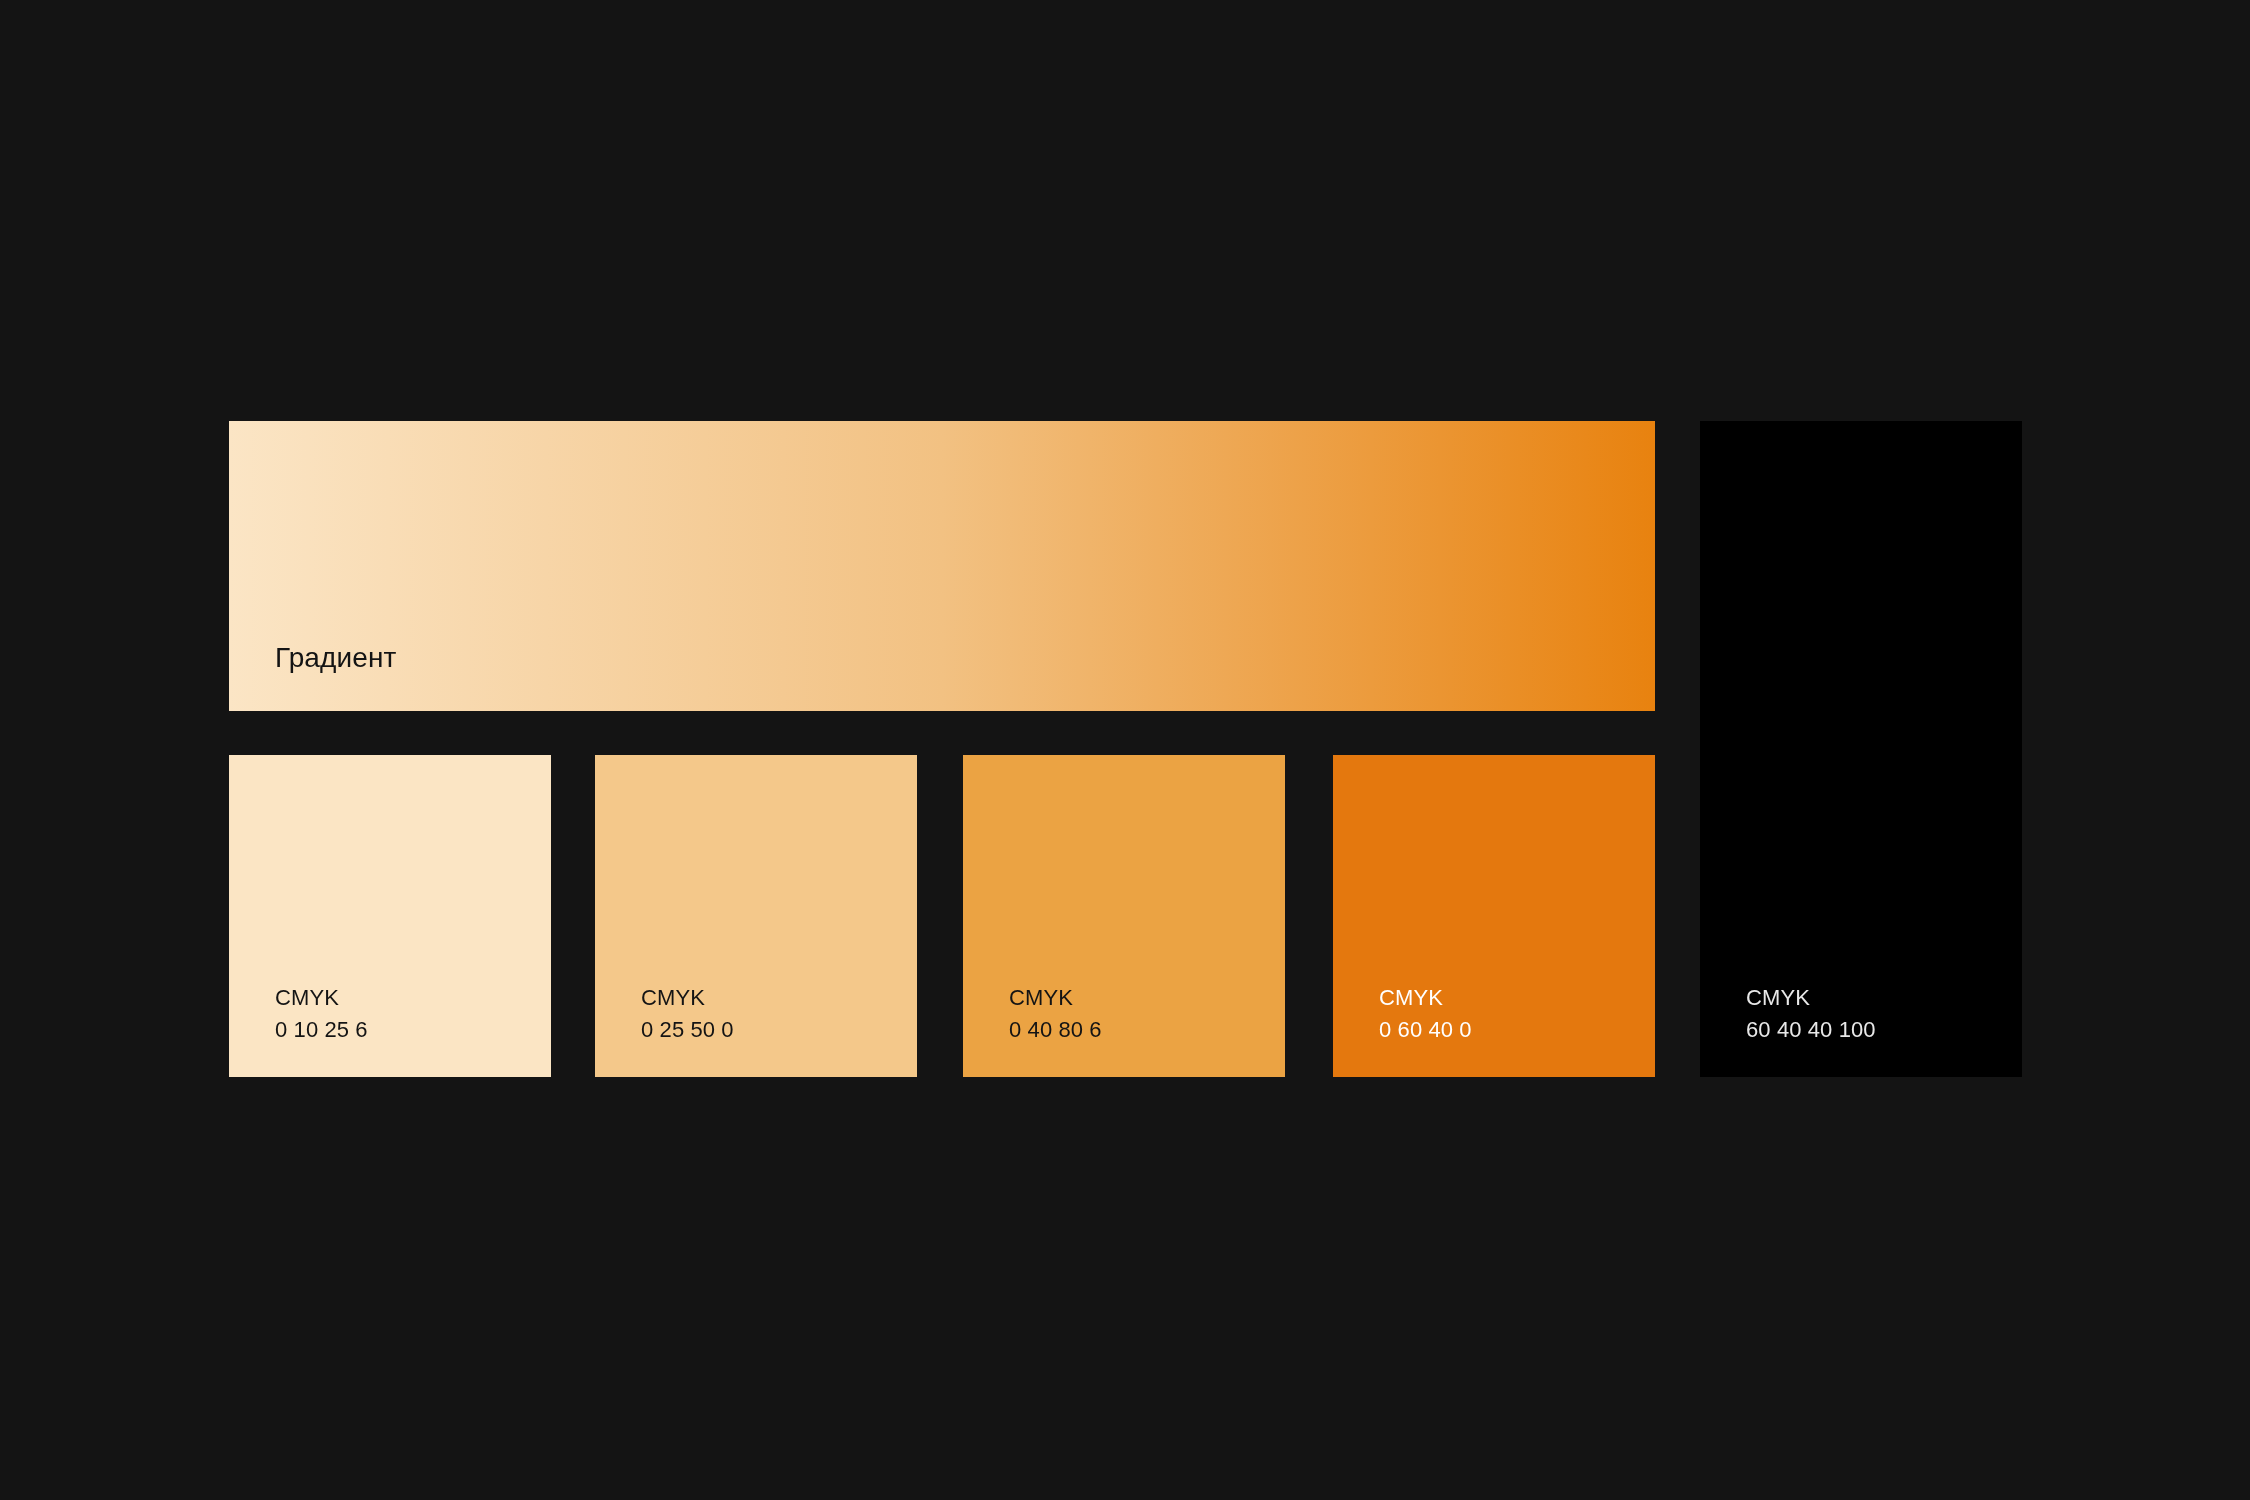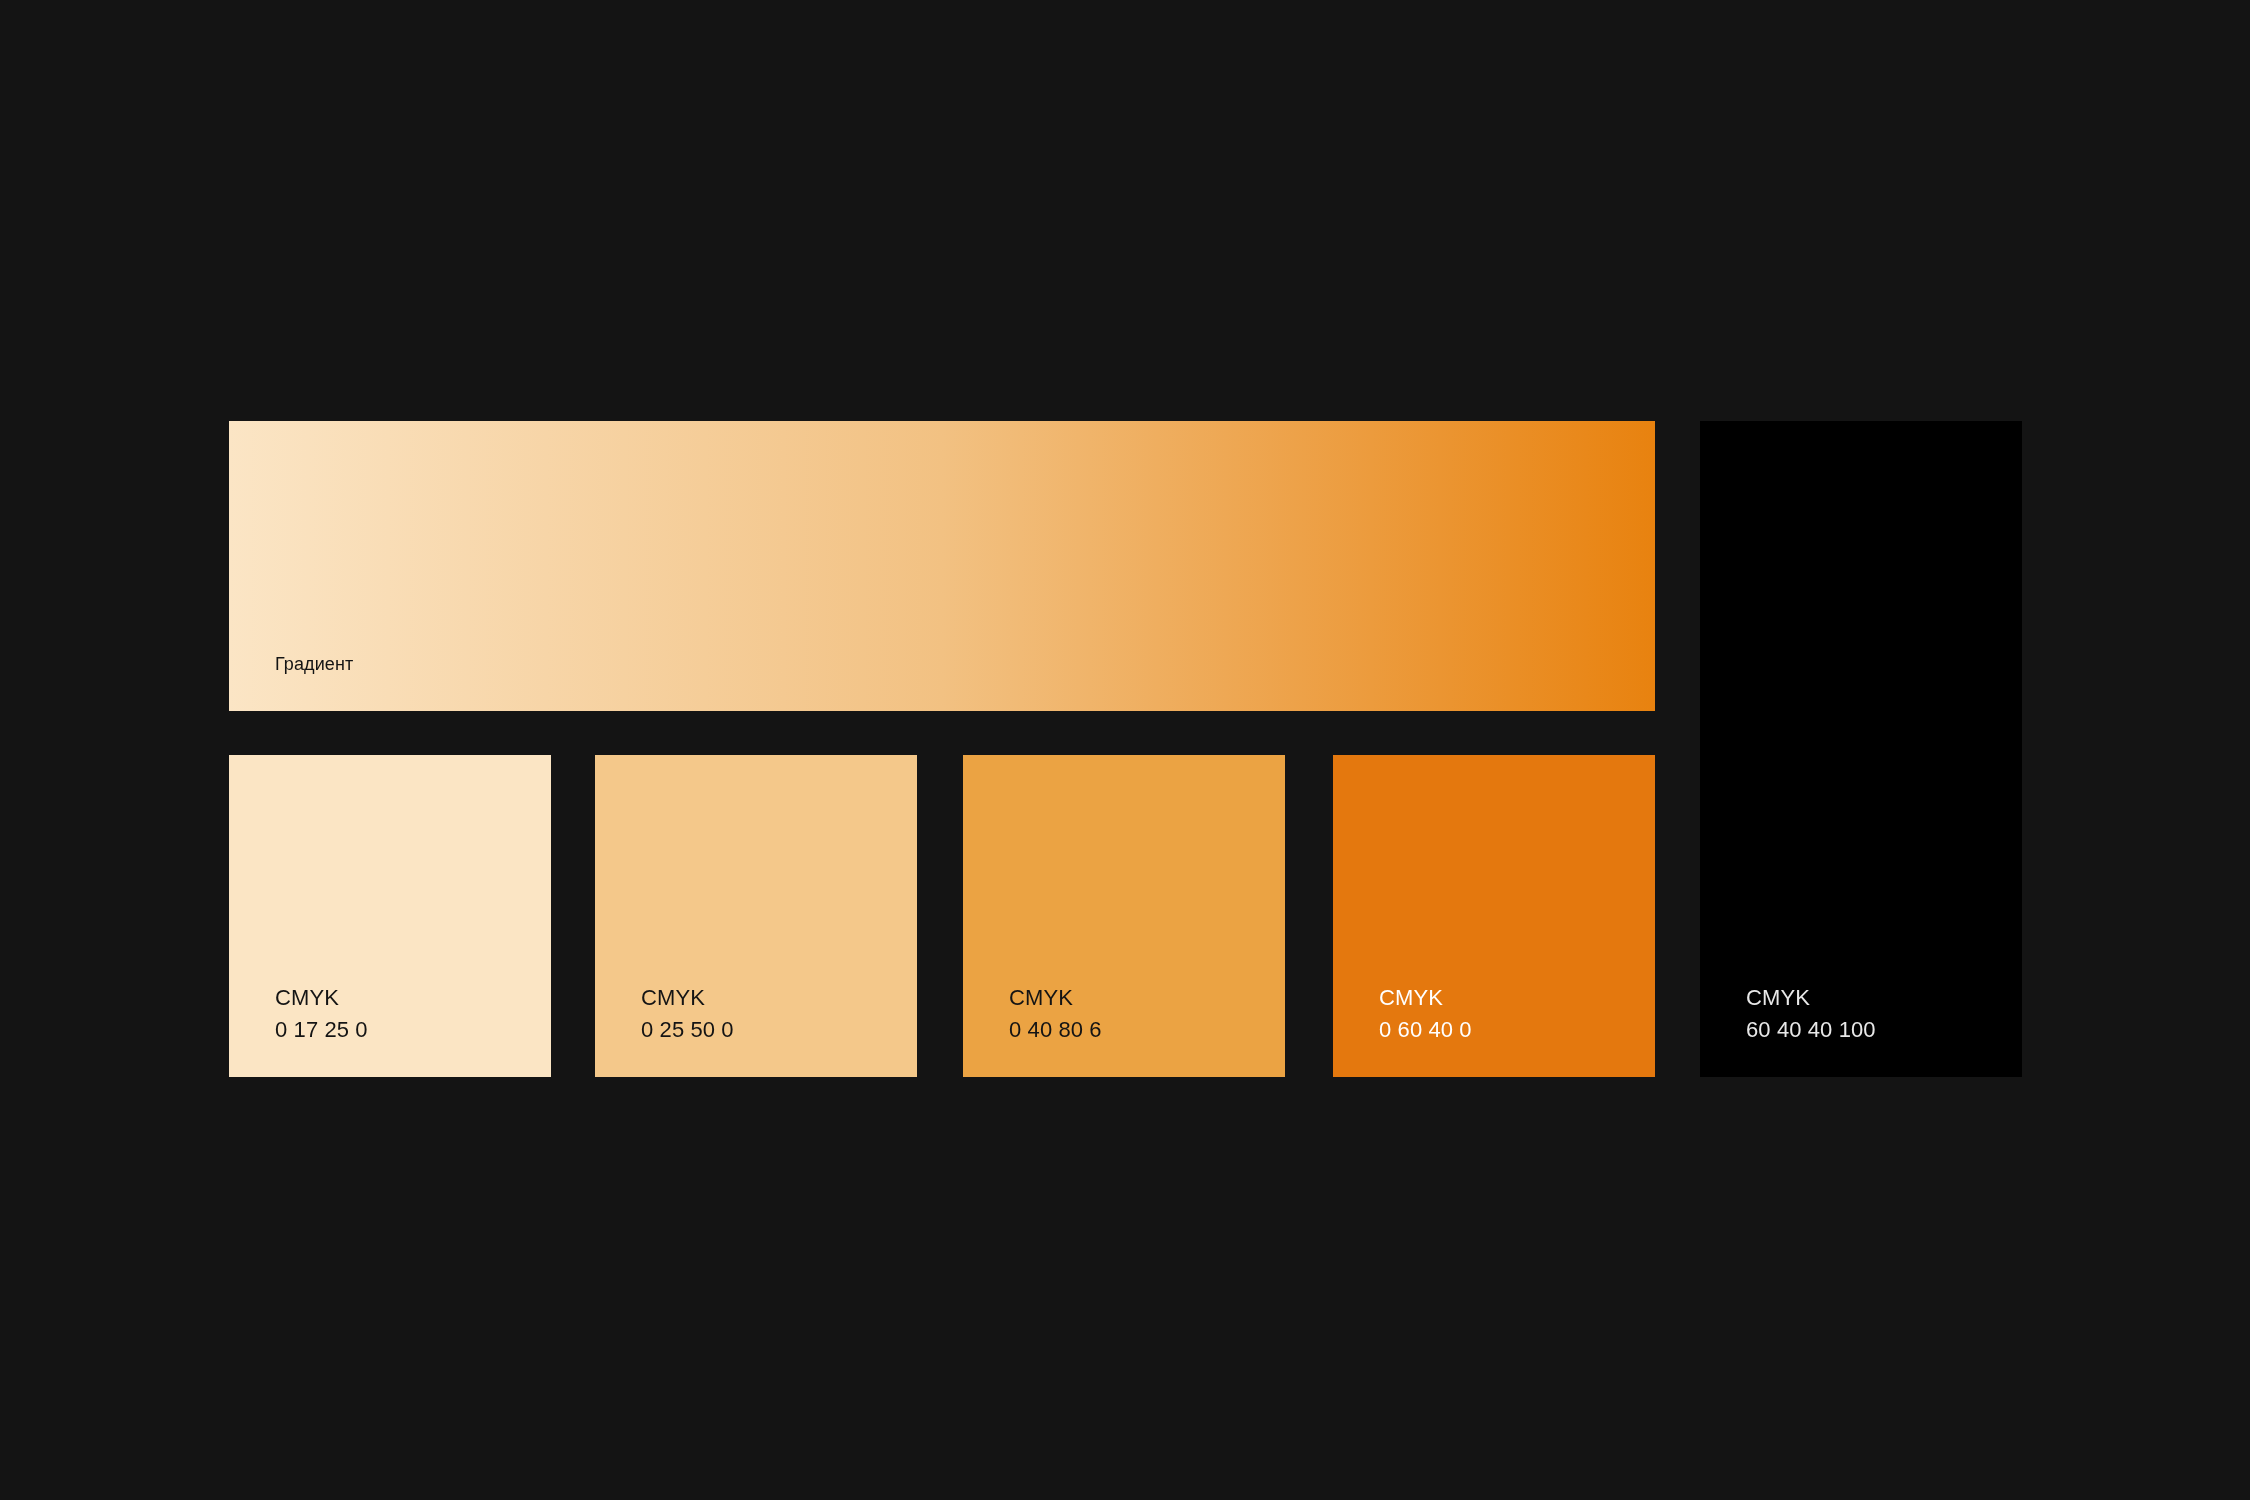--- a/index.html
+++ b/index.html
@@ -28,21 +28,21 @@
     left: 0;
     top: 0;
     width: 1426px;
     height: 290px;
     box-sizing: border-box;
   }
   #gradient-label {
     position: absolute;
     left: 46px;
     bottom: 36px;
-    font-size: 18px;
+    font-size: 28px;
     line-height: 1.25;
     color: #141414;
     letter-spacing: 0.1px;
     white-space: nowrap;
   }
 
   
   #black-panel {
     position: absolute;
     left: 1471px;
@@ -105,21 +105,21 @@
 
   <div id="gradient-bar" style="background: linear-gradient(to right, rgb(251, 229, 197) 0%, rgb(242, 193, 130) 50%, rgb(232, 130, 15) 100%);">
     <div id="gradient-label" style="color: rgb(20, 20, 20);">Градиент</div>
   </div>
 
   <div id="swatch-row">
 
     <div class="swatch swatch-0" style="background: rgb(251, 229, 196);">
       <div class="caption dark" style="color: rgb(20, 20, 20);">
         <span class="cap-title">CMYK</span>
-        <span class="cap-value">0 17 25 0</span>
+        <span class="cap-value">0 10 25 6</span>
       </div>
     </div>
 
     <div class="swatch swatch-1" style="background: rgb(244, 200, 138);">
       <div class="caption dark" style="color: rgb(20, 20, 20);">
         <span class="cap-title">CMYK</span>
         <span class="cap-value">0 25 50 0</span>
       </div>
     </div>
 

